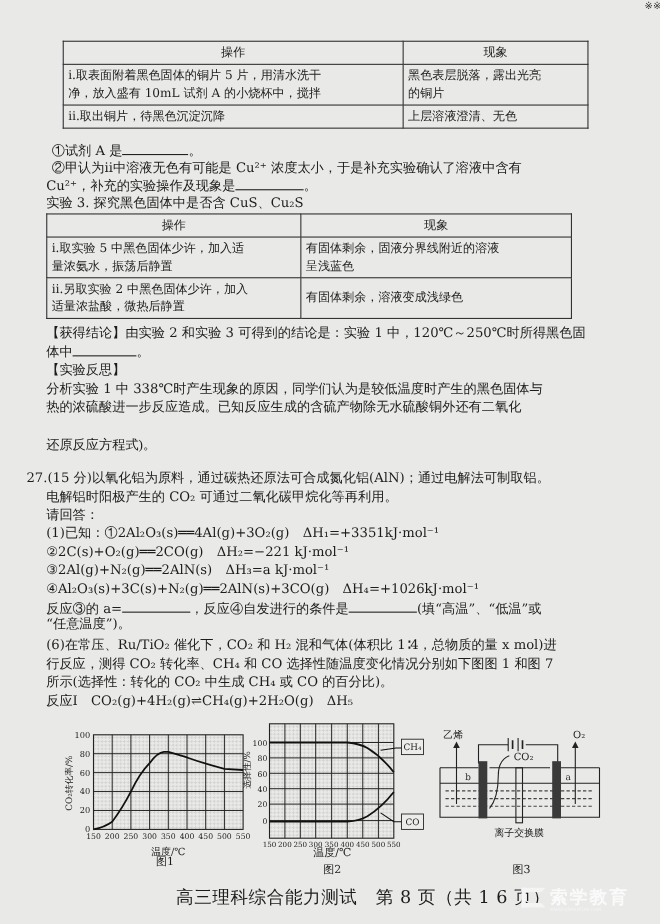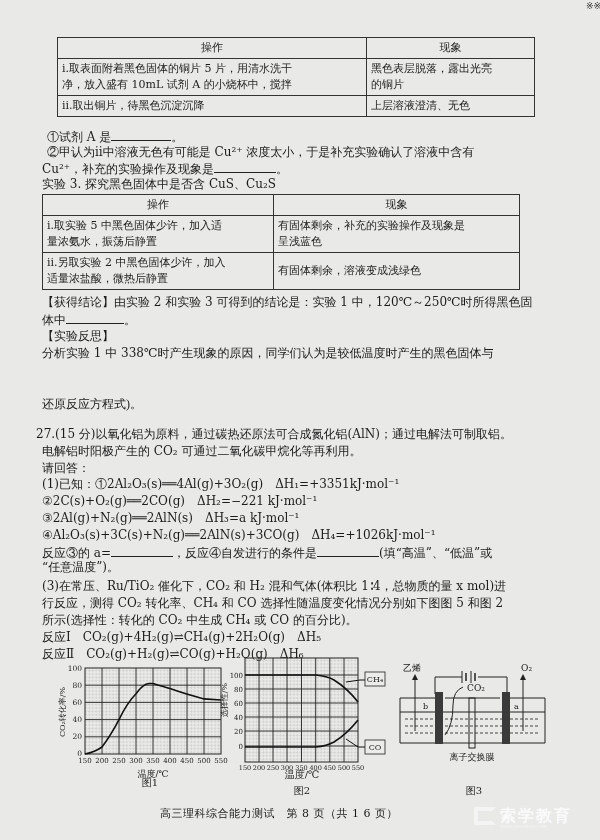--- a/index.html
+++ b/index.html
@@ -20,21 +20,21 @@
     position:absolute; border-collapse:collapse; font-size:11px;
     border:1.5px solid #2a2a2a;
   }
   table.exp td, table.exp th {
     border:1px solid #333; padding:2px 4px; font-weight:normal; vertical-align:middle; line-height:16px;
   }
   table.exp th { text-align:center; }
   .line { position:absolute; font-size:12px; line-height:16px; white-space:nowrap; }
   .blank { display:inline-block; border-bottom:1px solid #222; height:12px; vertical-align:baseline; }
   .fig-label { position:absolute; font-size:10px; text-align:center; }
-  .footer { position:absolute; top:806px; left:160px; font-size:11px; letter-spacing:0.5px; }
+  .footer { position:absolute; top:806px; left:160px; font-size:16px; letter-spacing:0.5px; }
   .watermark { position:absolute; left:474px; top:800px; width:115px; height:32px; display:flex; align-items:center; gap:4px; }
   .wm-logo { width:22px; height:18px; border:4px solid #f4f4f4; border-right-color:transparent; box-sizing:border-box; }
   .wm-text { color:#fafafa; font-size:16px; font-family:"DejaVu Sans",sans-serif; font-weight:bold; letter-spacing:2px; }
   .wm-sub { position:absolute; left:26px; top:24px; color:#f4f4f4; font-size:4px; font-family:"DejaVu Sans",sans-serif; }
   svg text { font-family:"DejaVu Serif","Liberation Serif",serif; }
 </style>
 </head>
 <body>
 
 <div class="page">
@@ -78,60 +78,60 @@
         <tr>
       <th style="width:222px;">操作</th>
       <th>现象</th>
     </tr>
     <tr>
       <td>
         <div>ⅰ.取实验 5 中黑色固体少许，加入适</div>
         <div>量浓氨水，振荡后静置</div>
       </td>
       <td>
-        <div>有固体剩余，补充的实验操作及现象是</div>
+        <div>有固体剩余，固液分界线附近的溶液</div>
         <div>呈浅蓝色</div>
       </td>
     </tr>
     <tr>
       <td>
         <div>ⅱ.另取实验 2 中黑色固体少许，加入</div>
         <div>适量浓盐酸，微热后静置</div>
       </td>
       <td>有固体剩余，溶液变成浅绿色</td>
     </tr>
   </tbody>
     </table>
 
   <div class="line" style="left:42px; top:294px;">【获得结论】由实验 2 和实验 3 可得到的结论是：实验 1 中，120℃～250℃时所得黑色固</div>
   <div class="line" style="left:42px; top:311px;">
     <span>体中</span><span class="blank" style="width:58px;"></span><span>。</span>
   </div>
   <div class="line" style="left:42px; top:328px;">【实验反思】</div>
   <div class="line" style="left:42px; top:345px;">分析实验 1 中 338℃时产生现象的原因，同学们认为是较低温度时产生的黑色固体与</div>
+  <div class="line" style="left:42px; top:362px;">热的浓硫酸进一步反应造成。已知反应生成的含硫产物除无水硫酸铜外还有二氧化</div>
   <div class="line" style="left:42px; top:396px;font-family:Liberation Serif, serif;">还原反应方程式)。</div>
 
-  <div class="line" style="left:36px; top:426px;">
+  <div class="line" style="left:24px; top:426px;">
     <span>27.</span><span>(15 分)以氧化铝为原料，通过碳热还原法可合成氮化铝(AlN)；通过电解法可制取铝。</span>
   </div>
   <div class="line" style="left:42px; top:443px;">电解铝时阳极产生的 CO₂ 可通过二氧化碳甲烷化等再利用。</div>
   <div class="line" style="left:42px; top:460px;">请回答：</div>
   <div class="line" style="left:42px; top:476px;">(1)已知：①2Al₂O₃(s)══4Al(g)+3O₂(g)　ΔH₁=+3351kJ·mol⁻¹</div>
   <div class="line" style="left:42px; top:493px;text-align:center;">②2C(s)+O₂(g)══2CO(g)　ΔH₂=−221 kJ·mol⁻¹</div>
   <div class="line" style="left:42px; top:510px;">③2Al(g)+N₂(g)══2AlN(s)　ΔH₃=a kJ·mol⁻¹</div>
   <div class="line" style="left:42px; top:527px;">④Al₂O₃(s)+3C(s)+N₂(g)══2AlN(s)+3CO(g)　ΔH₄=+1026kJ·mol⁻¹</div>
   <div class="line" style="left:42px; top:544px;">
     <span>反应③的 a=</span><span class="blank" style="width:62px;"></span><span>，反应④自发进行的条件是</span><span class="blank" style="width:62px;"></span><span>(填“高温”、“低温”或</span>
   </div>
   <div class="line" style="left:42px; top:528px;margin-top:31px;">“任意温度”)。</div>
-  <div class="line" style="left:42px; top:578px;">(3)在常压、Ru/TiO₂ 催化下，CO₂ 和 H₂ 混和气体(体积比 1∶4，总物质的量 x mol)进</div>
-  <div class="line" style="left:42px; top:595px;">行反应，测得 CO₂ 转化率、CH₄ 和 CO 选择性随温度变化情况分别如下图图 5 和图 2</div>
+  <div class="line" style="left:42px; top:578px;">(6)在常压、Ru/TiO₂ 催化下，CO₂ 和 H₂ 混和气体(体积比 1∶4，总物质的量 x mol)进</div>
+  <div class="line" style="left:42px; top:595px;">行反应，测得 CO₂ 转化率、CH₄ 和 CO 选择性随温度变化情况分别如下图图 1 和图 7</div>
   <div class="line" style="left:42px; top:612px;">所示(选择性：转化的 CO₂ 中生成 CH₄ 或 CO 的百分比)。</div>
   <div class="line" style="left:42px; top:629px;">反应Ⅰ　CO₂(g)+4H₂(g)⇌CH₄(g)+2H₂O(g)　ΔH₅</div>
-  <div class="line" style="left:42px; top:646px;">反应Ⅱ　CO₂(g)+H₂(g)⇌CO(g)+H₂O(g)　ΔH₆</div>
 
   <svg style="position:absolute; left:55px; top:660px;" width="180" height="125" viewBox="0 0 180 125">
     <defs>
       <pattern id="minorgrid" width="3.4" height="3.4" patternUnits="userSpaceOnUse">
         <path d="M3.4 0 L0 0 0 3.4" fill="none" stroke="#777" stroke-width="0.4" stroke-dasharray="1,1"></path>
       </pattern>
     </defs>
     <rect x="30" y="8" width="136" height="86" fill="url(#minorgrid)" stroke="#222" stroke-width="1"></rect>
     <g stroke="#222" stroke-width="0.9">
       <line x1="47" y1="8" x2="47" y2="94"></line>

